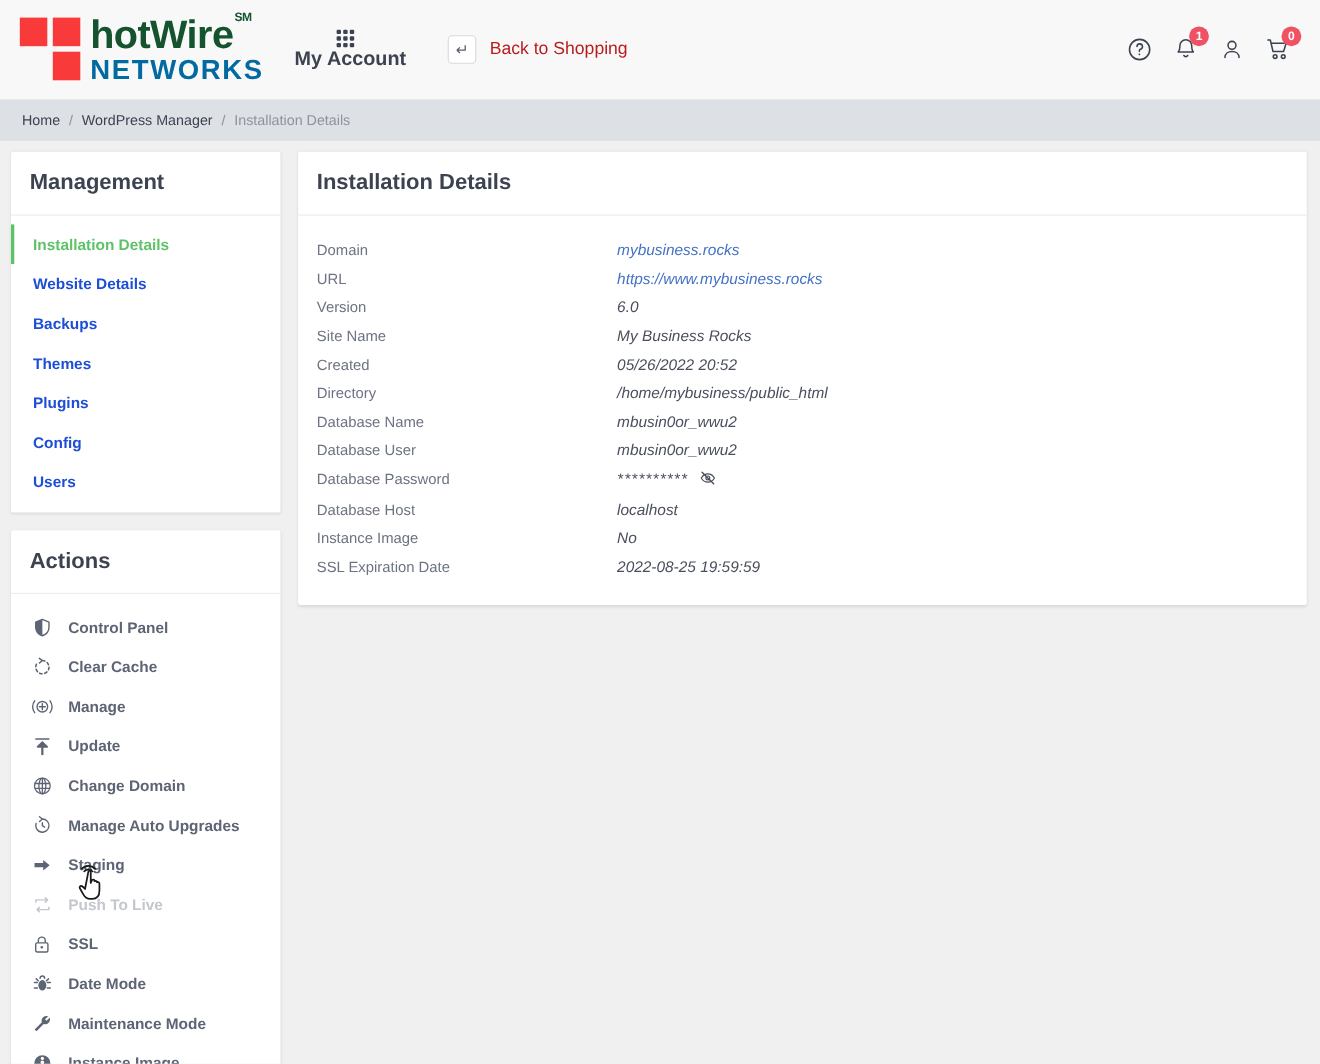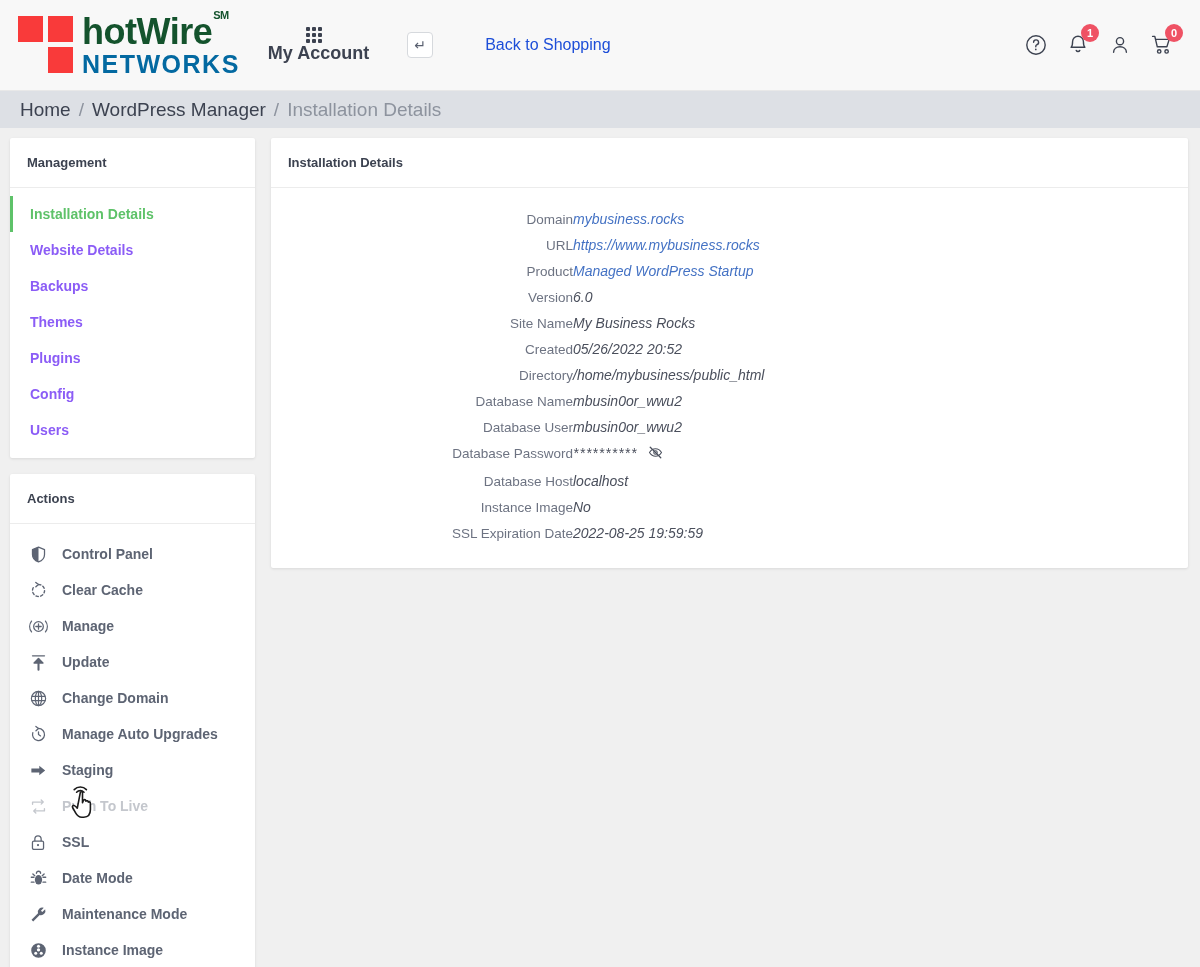--- a/index.html
+++ b/index.html
@@ -74,21 +74,21 @@
   }
   .enter-box {
     width: 26px; height: 26px;
     border: 1px solid #d6d9dd;
     border-radius: 4px;
     background: #fff;
     display: flex; align-items: center; justify-content: center;
     margin-right: 12px;
     color: #5a6070; font-size: 14px;
   }
-  .back-shop-label { font-size: 16px; color: #1d4ed8; margin-left: 40px; }
+  .back-shop-label { font-size: 16px; color: #b91c1c; }
 
   .top-icons {
     margin-left: auto;
     display: flex; align-items: center; gap: 18px;
     padding-right: 6px;
   }
   .ticon { position: relative; cursor: pointer; color: #3c4250; line-height: 0; }
   .badge {
     position: absolute;
     top: -9px; right: -9px;
@@ -101,21 +101,21 @@
     padding: 0 4px;
     line-height: 1;
   }
 
   
   .crumbbar {
     height: 38px;
     background: #dde0e5;
     display: flex; align-items: center;
     padding-left: 20px;
-    font-size: 19px;
+    font-size: 13px;
     border-top: 1px solid #e8e8e8;
   }
   .crumb { color: #3c4250; cursor: pointer; }
   .crumb.muted { color: #8d939e; cursor: default; }
   .crumb-sep { color: #8d939e; margin: 0 8px; }
 
   
   .layout {
     display: flex;
     padding: 10px 12px 0 10px;
@@ -127,28 +127,28 @@
     border-radius: 2px;
     box-shadow: 0 1px 3px rgba(0,0,0,0.10);
   }
   .sidecol { width: 245px; flex: 0 0 245px; }
 
   .card-head {
     padding: 17px 0 17px 17px;
     border-bottom: 1px solid #ececec;
   }
   .card-head h2 {
-    font-size: 13px; font-weight: bold; color: #3c4250;
+    font-size: 20px; font-weight: bold; color: #3c4250;
   }
 
   .menu { padding: 8px 0 10px 0; }
   .menu-item {
     padding: 10px 16px 10px 17px;
     font-size: 14px; font-weight: bold;
-    color: #8b5cf6;
+    color: #1d4ed8;
     border-left: 3px solid transparent;
     cursor: pointer;
   }
   .menu-item.active {
     color: #5ec269;
     border-left-color: #5ec269;
   }
 
   .actions-card { margin-top: 16px; padding-bottom: 12px; }
   .action-item {
@@ -163,21 +163,21 @@
     flex: 0 0 22px;
     display: flex; align-items: center; justify-content: center;
     color: #5d6473;
   }
   .action-item .alabel { font-size: 14px; font-weight: bold; }
   .action-item.disabled { color: #c4c7cd; }
   .action-item.disabled .aicon { color: #c4c7cd; }
 
   
   .maincol { flex: 1 1 auto; }
-  .details-body { padding: 18px 0 22px 16px; text-align: right; }
+  .details-body { padding: 18px 0 22px 4px; }
   .drow {
     display: flex;
     align-items: baseline;
     padding: 5px 0 5px 13px;
   }
   .dlabel {
     width: 273px; flex: 0 0 273px;
     font-size: 13.5px; color: #6d7382;
   }
   .dvalue { font-size: 14px; color: #4a4f5c; font-style: italic; }
@@ -455,24 +455,20 @@
         <div class="drow">
           <div class="dlabel">Domain</div>
           <div class="dvalue link">mybusiness.rocks</div>
         </div>
 
         <div class="drow">
           <div class="dlabel">URL</div>
           <div class="dvalue link">https://www.mybusiness.rocks</div>
         </div>
 
-        <div class="drow">
-          <div class="dlabel">Product</div>
-          <div class="dvalue link">Managed WordPress Startup</div>
-        </div>
 
         <div class="drow">
           <div class="dlabel">Version</div>
           <div class="dvalue">6.0</div>
         </div>
 
         <div class="drow">
           <div class="dlabel">Site Name</div>
           <div class="dvalue">My Business Rocks</div>
         </div>

